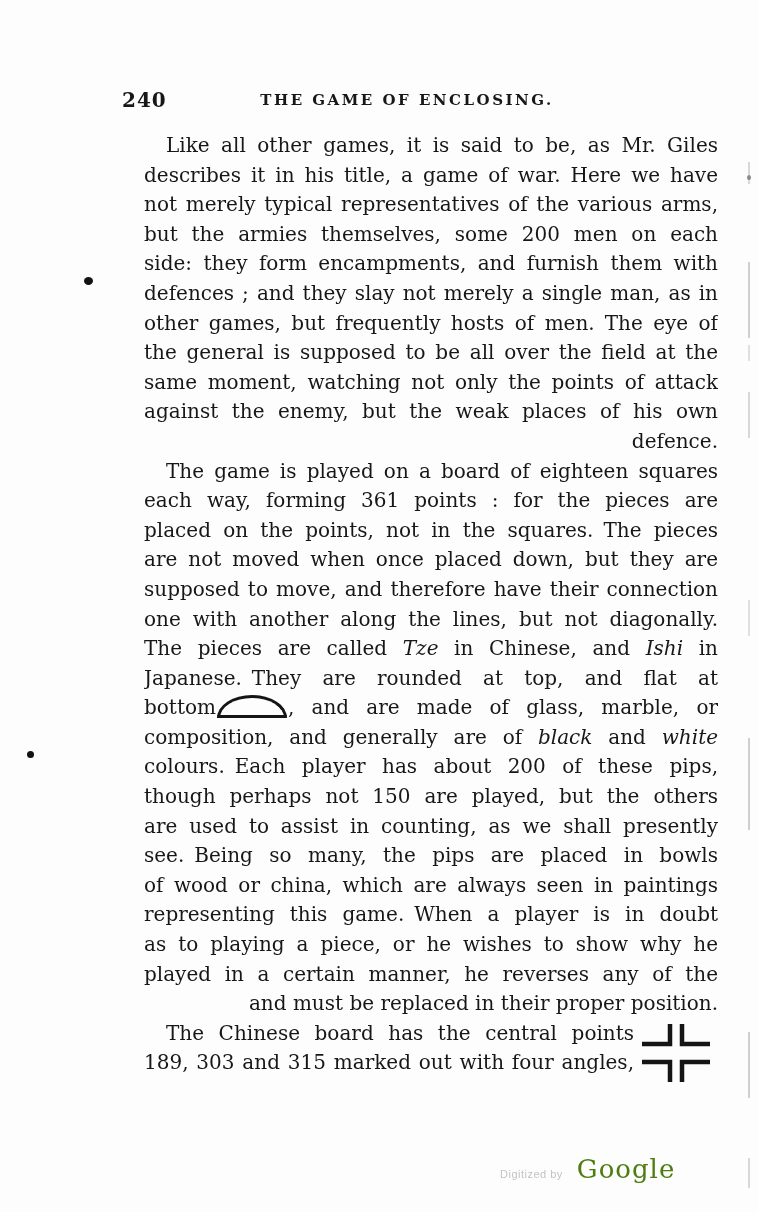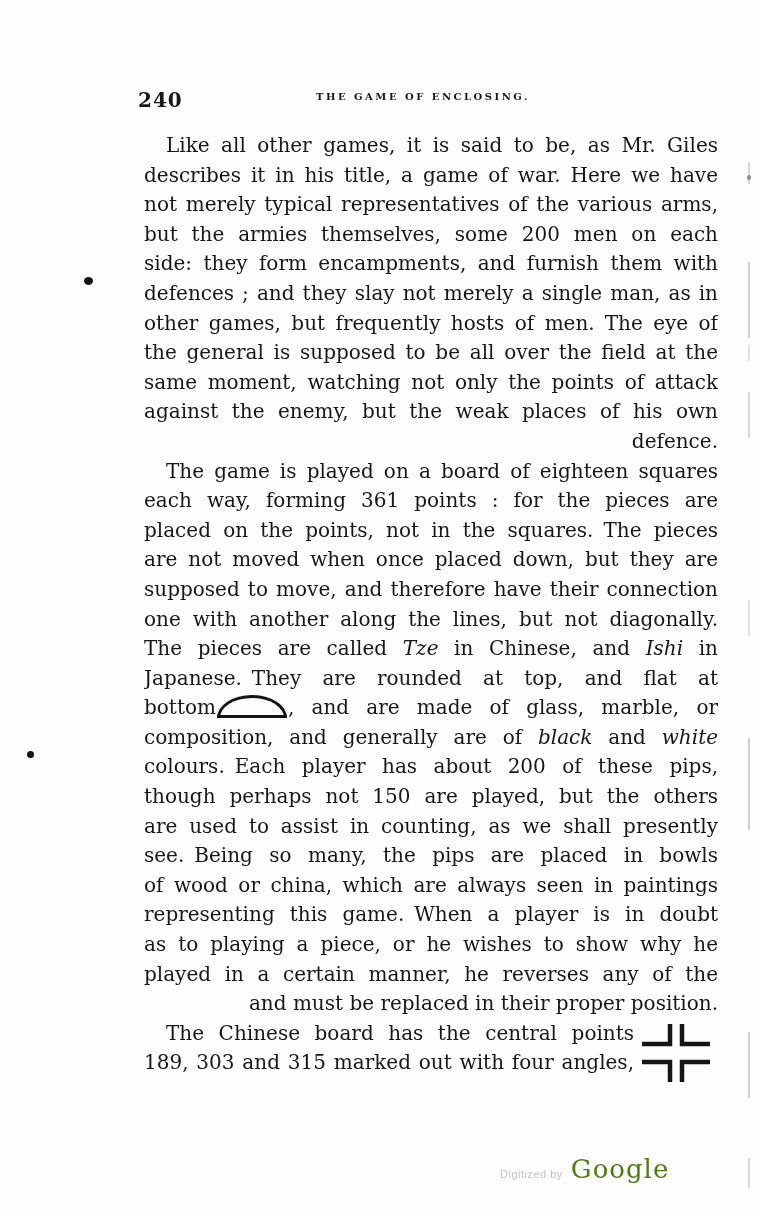--- a/index.html
+++ b/index.html
@@ -11,36 +11,36 @@
     height: 1212px;
     background: #fdfdfd;
     overflow: hidden;
     color: #171717;
   }
 
   
   .header-row {
     position: absolute;
     top: 88px;
-    left: 136px;
+    left: 120px;
     width: 574px;
     height: 24px;
   }
   .page-number {
     position: absolute;
     left: 2px;
     top: 0;
     font-weight: bold;
     font-size: 20px;
     letter-spacing: 1px;
   }
   .running-title {
     text-align: center;
     font-weight: bold;
-    font-size: 10px;
+    font-size: 15px;
     letter-spacing: 2.5px;
     padding-top: 3px;
     white-space: nowrap;
   }
 
   
   .body-text {
     position: absolute;
     top: 131px;
     left: 120px;
@@ -99,21 +99,21 @@
   .ea7 { top: 1032px; height: 66px; }
   .ea8 { top: 1158px; height: 30px; background: #d8d8d8; }
 
   
   .watermark {
     position: absolute;
     left: 500px;
     top: 1154px;
     display: flex;
     align-items: baseline;
-    gap: 8px;
+    gap: 14px;
   }
   .wm-prefix {
     font-family: "Liberation Sans", sans-serif;
     font-size: 11px;
     letter-spacing: 0.5px;
     color: #c3c3c3;
   }
   .wm-brand {
     font-family: "DejaVu Serif", serif;
     font-size: 26px;

